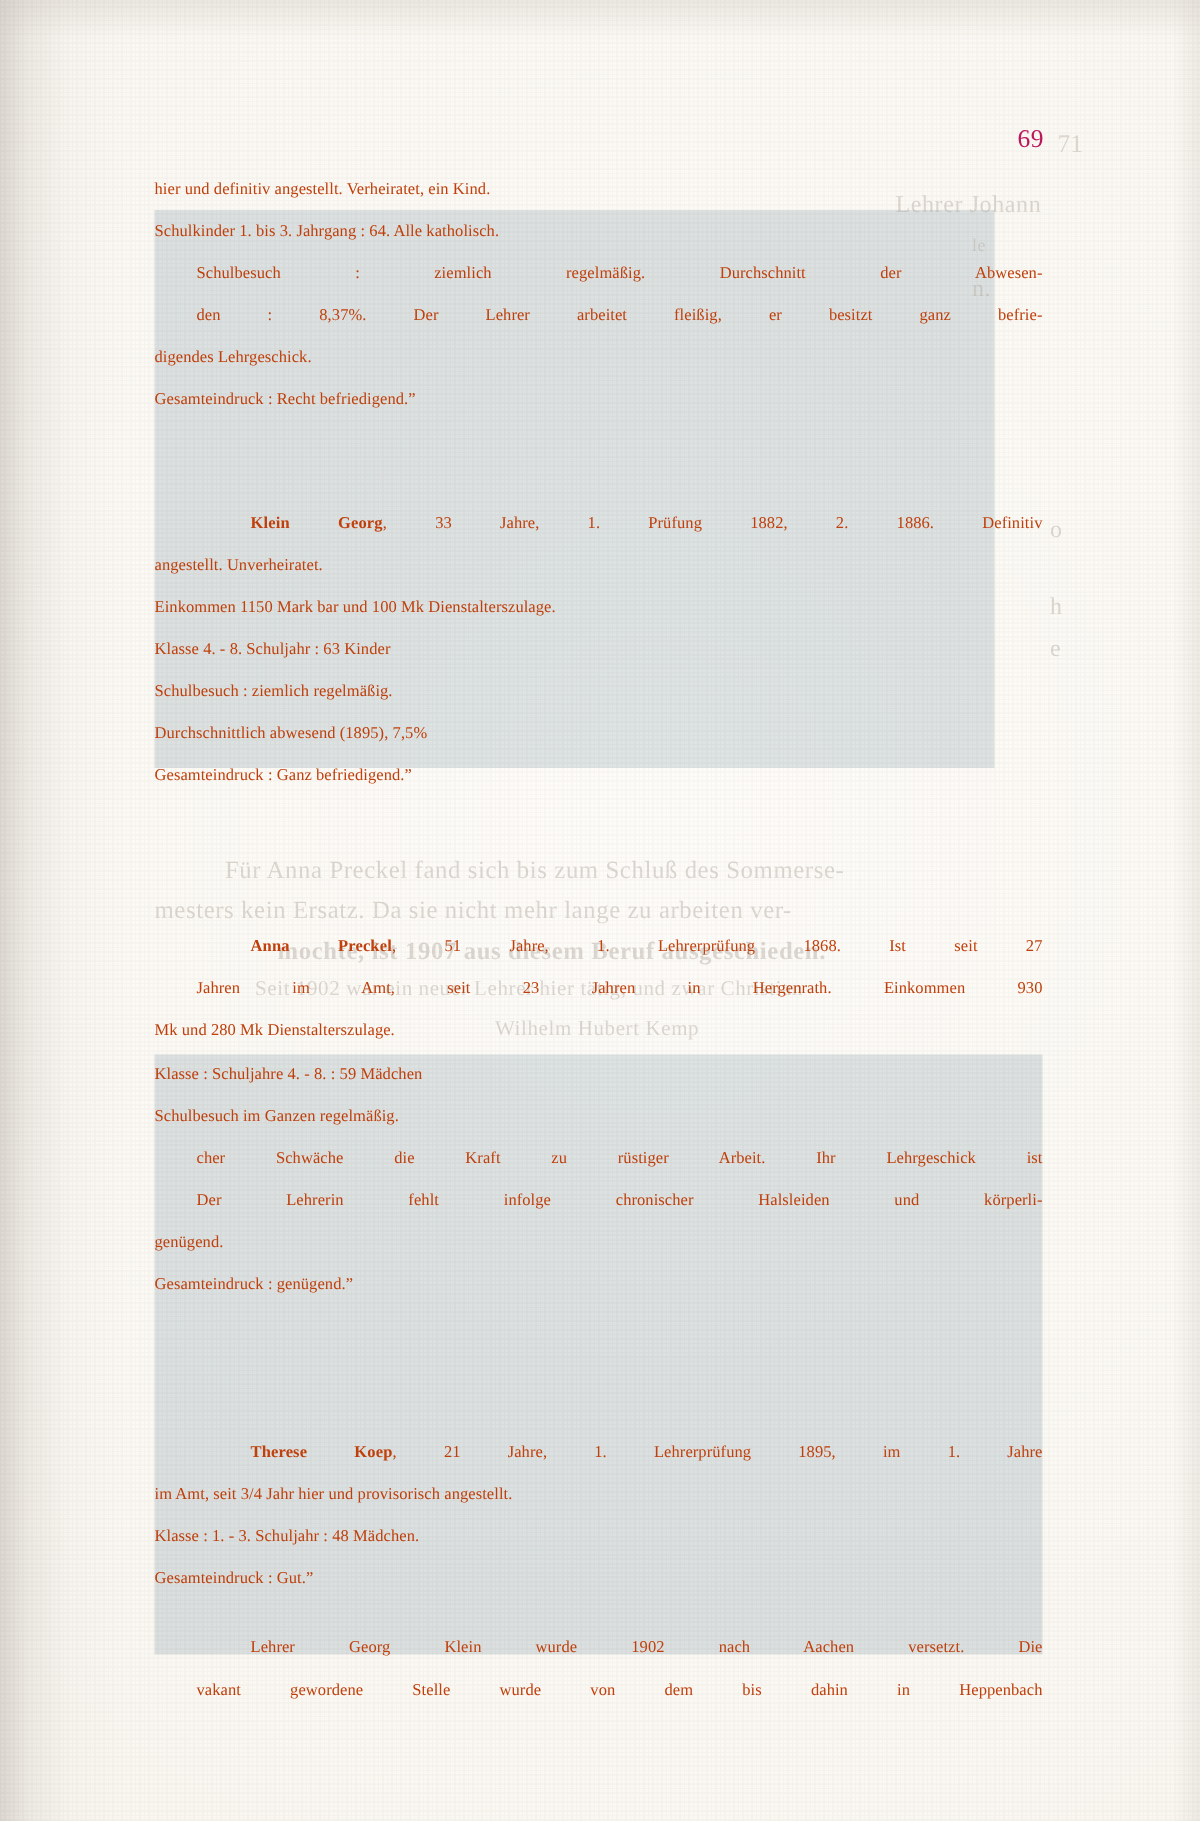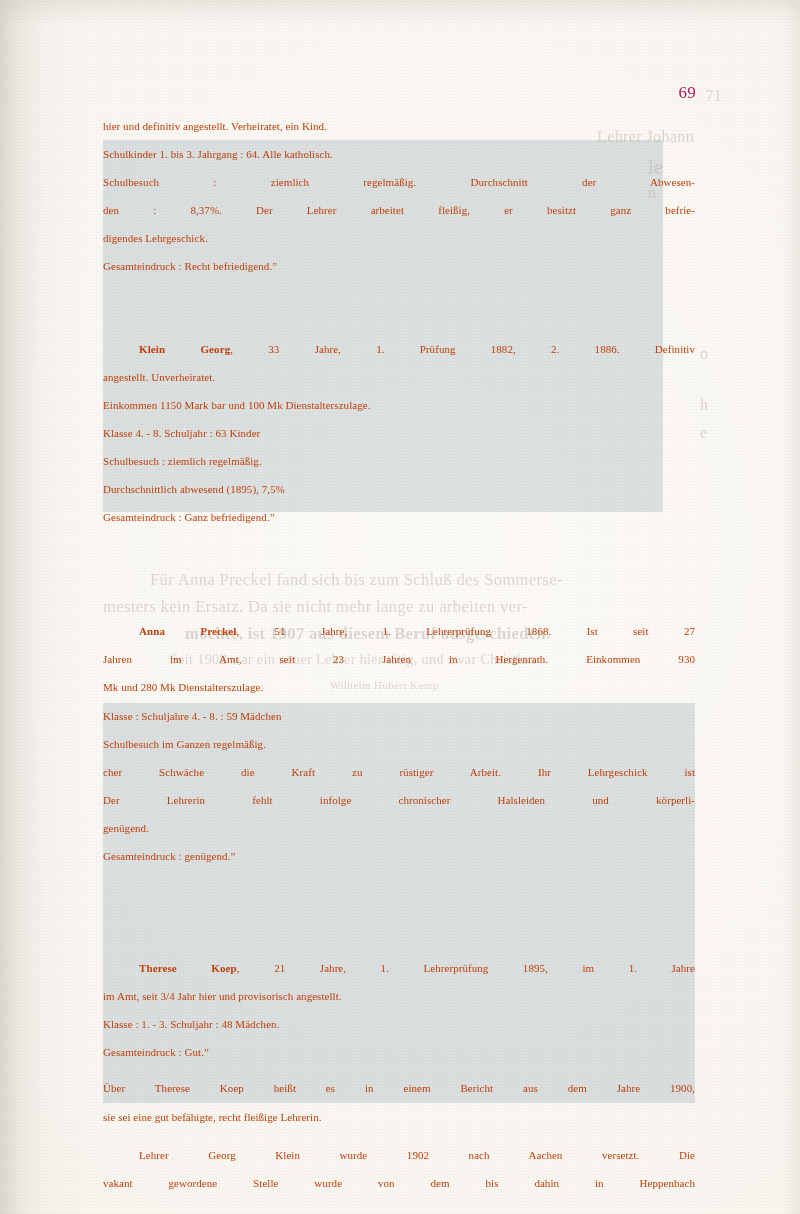--- a/index.html
+++ b/index.html
@@ -82,20 +82,21 @@
     font-size: 11px;
     line-height: 28.1px;
     color: #c2410c;
     white-space: nowrap;
     letter-spacing: 0.05px;
   }
   .line.just {
     white-space: normal;
     text-align: justify;
     text-align-last: justify;
+    margin-left: 28px;
   }
   .para-gap-s { height: 6px; }
   .para-gap-l { height: 54px; }
   .indent { display: inline-block; width: 36px; }
   b.name { font-weight: bold; letter-spacing: 0.1px; }
 
   #page-number {
     position: absolute;
     right: 104px;
     top: 83px;
@@ -125,27 +126,27 @@
 <body>
 
 <div id="page">
   <div id="paper-tone"></div>
 
   <div class="shade" id="shade-1"></div>
   <div class="shade" id="shade-2"></div>
 
   <div id="bleed-layer">
       <div class="bleed" style="left: 560px; top: 128px; font-size: 16px; margin-left: 37px;">Lehrer Johann</div>
-      <div class="bleed" style="left: 648px; top: 156px; font-size: 20px;">le</div>
+      <div class="bleed" style="left: 648px; top: 156px; font-size: 12px;">le</div>
       <div class="bleed" style="left: 648px; top: 184px; font-size: 16px;">n.</div>
       <div class="bleed" style="left: 150px; top: 570px; font-size: 16.5px;">Für Anna Preckel fand sich bis zum Schluß des Sommerse-</div>
       <div class="bleed" style="left: 103px; top: 597px; font-size: 16.5px;">mesters kein Ersatz. Da sie nicht mehr lange zu arbeiten ver-</div>
       <div class="bleed" style="left: 185px; top: 624px; font-size: 16.5px; font-weight: bold;">mochte, ist 1907 aus diesem Beruf ausgeschieden.</div>
       <div class="bleed" style="left: 170px; top: 652px; font-size: 14px;">Seit 1902 war ein neuer Lehrer hier tätig, und zwar Christian</div>
-      <div class="bleed" style="left: 330px; top: 679px; font-size: 11px;">Wilhelm Hubert Kemp</div>
+      <div class="bleed" style="left: 330px; top: 679px; font-size: 14px;">Wilhelm Hubert Kemp</div>
       <div class="bleed" style="left: 700px; top: 345px; font-size: 16px;">o</div>
       <div class="bleed" style="left: 700px; top: 396px; font-size: 16px;">h</div>
       <div class="bleed" style="left: 700px; top: 424px; font-size: 16px;">e</div>
     </div>
 
   <div id="page-number-bleed">71</div>
   <div id="page-number">69</div>
 
   <div id="column">
 
@@ -188,24 +189,20 @@
 
     <div>
       <div class="line just"><span class="indent"></span><b class="name">Therese Koep</b><span>, 21 Jahre, 1. Lehrerprüfung 1895, im 1. Jahre</span></div>
       <div class="line">im Amt, seit 3/4 Jahr hier und provisorisch angestellt.</div>
       <div class="line">Klasse : 1. - 3. Schuljahr : 48 Mädchen.</div>
       <div class="line">Gesamteindruck : Gut.”</div>
     </div>
 
     <div class="para-gap-s" style="height:8px"></div>
 
-    <div>
-      <div class="line just">Über Therese Koep heißt es in einem Bericht aus dem Jahre 1900,</div>
-      <div class="line">sie sei eine gut befähigte, recht fleißige Lehrerin.</div>
-    </div>
 
     <div class="para-gap-s" style="height:10px"></div>
 
     <div>
       <div class="line just"><span class="indent"></span><span>Lehrer Georg Klein wurde 1902 nach Aachen versetzt. Die</span></div>
       <div class="line just">vakant gewordene Stelle wurde von dem bis dahin in Heppenbach</div>
 
     </div>
 
   </div>

